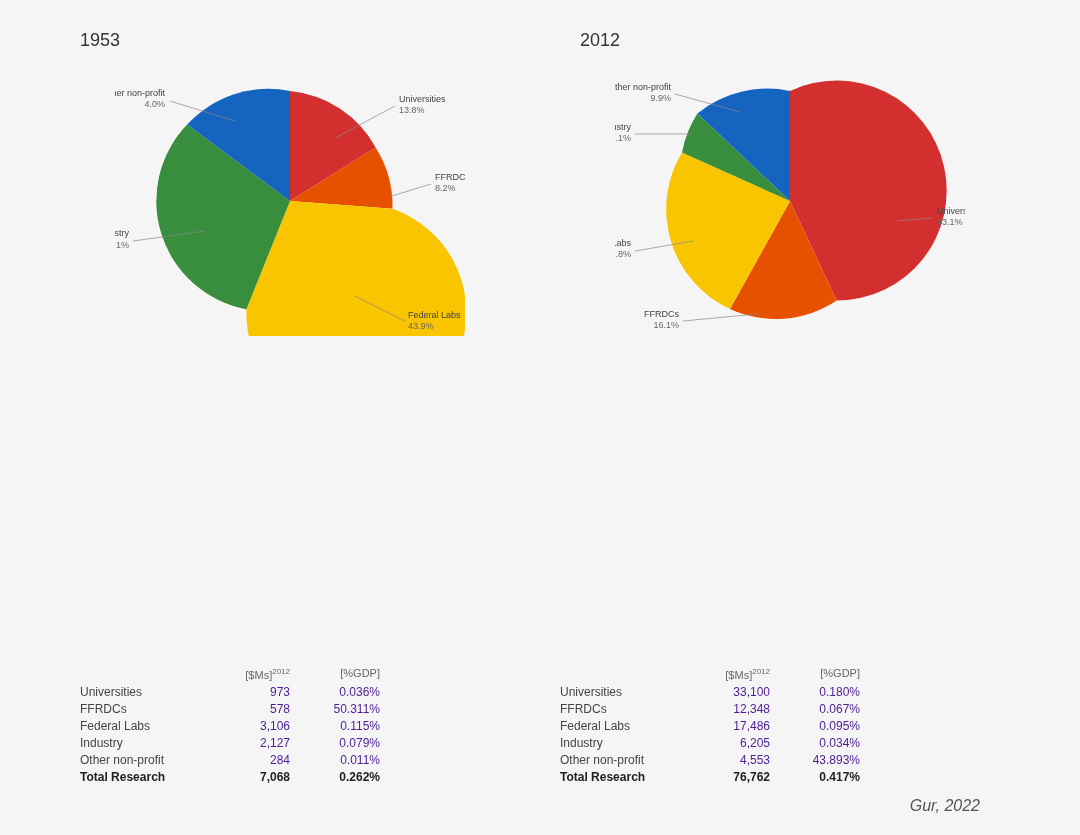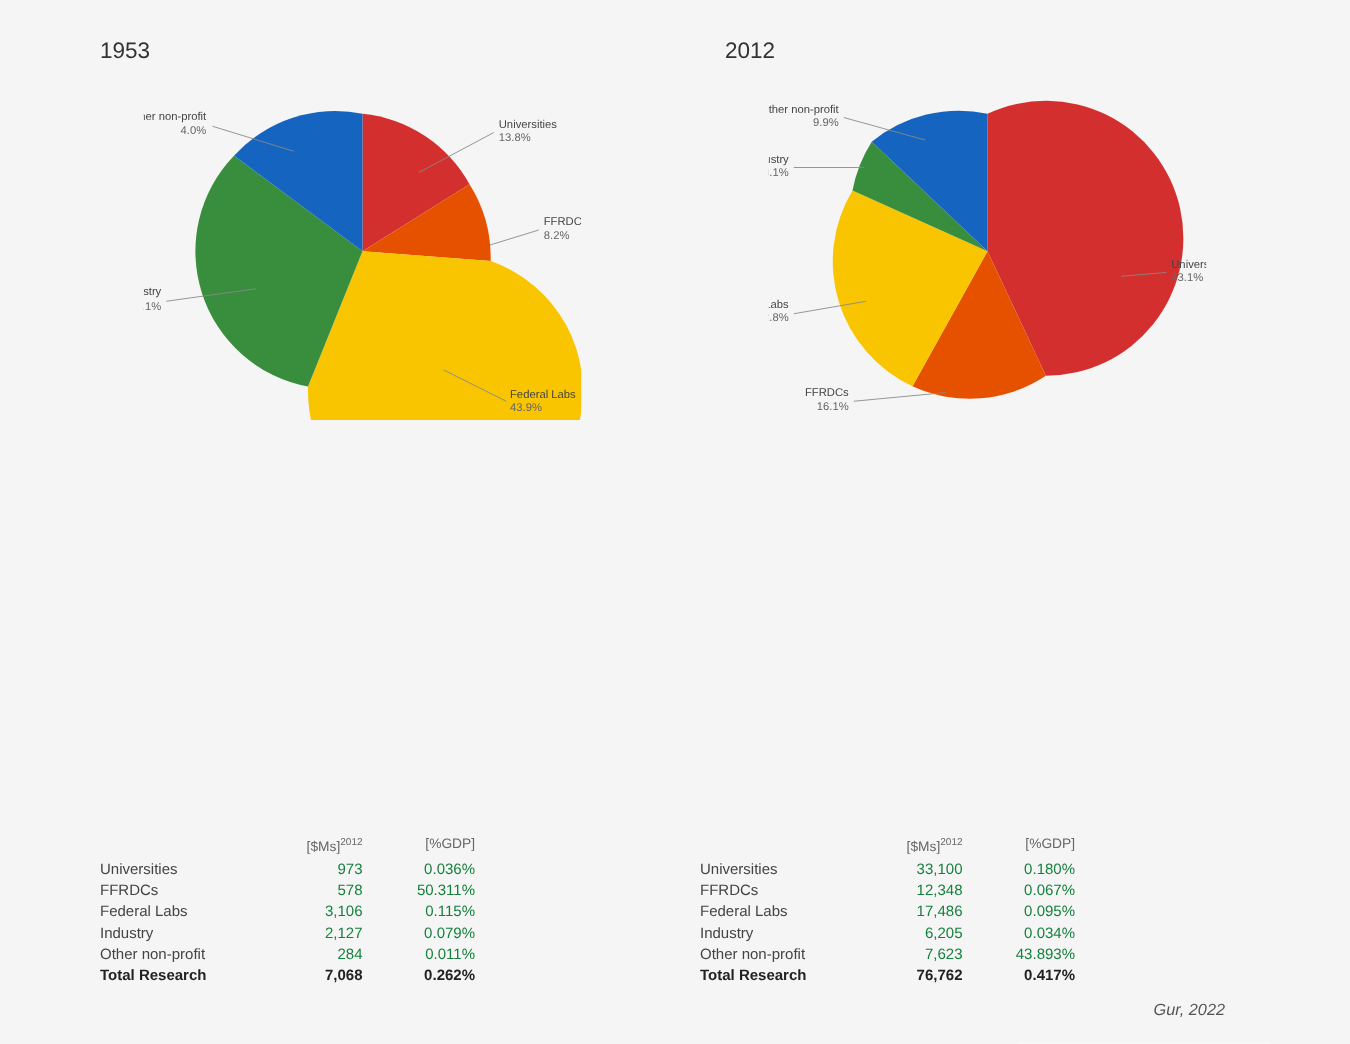--- a/index.html
+++ b/index.html
@@ -86,32 +86,32 @@
       flex-direction: row;
       margin-bottom: 3px;
     }
     .data-table-row .row-label {
       width: 120px;
       color: #444;
     }
     .data-table-row .row-val {
       width: 90px;
       text-align: right;
-      color: #15803d;
+      color: #4c1d95;
     }
     .data-table-row.total-row .row-label,
     .data-table-row.total-row .row-val {
       font-weight: bold;
       color: #222;
     }
     .citation {
       text-align: right;
       font-style: italic;
       color: #555;
-      font-size: 13px;
+      font-size: 16px;
       margin-top: 10px;
       padding-right: 60px;
     }
     .wechat-bar {
       position: absolute;
       bottom: 18px;
       right: 40px;
       display: flex;
       align-items: center;
       font-size: 20px;
@@ -270,21 +270,21 @@
         <span class="row-val">17,486</span>
         <span class="row-val">0.095%</span>
       </div>
       <div class="data-table-row">
         <span class="row-label">Industry</span>
         <span class="row-val">6,205</span>
         <span class="row-val">0.034%</span>
       </div>
       <div class="data-table-row">
         <span class="row-label">Other non-profit</span>
-        <span class="row-val">7,623</span>
+        <span class="row-val">4,553</span>
         <span class="row-val">43.893%</span>
       </div>
       <div class="data-table-row total-row">
         <span class="row-label">Total Research</span>
         <span class="row-val">76,762</span>
         <span class="row-val">0.417%</span>
       </div>
     </div>
   </div>
 

